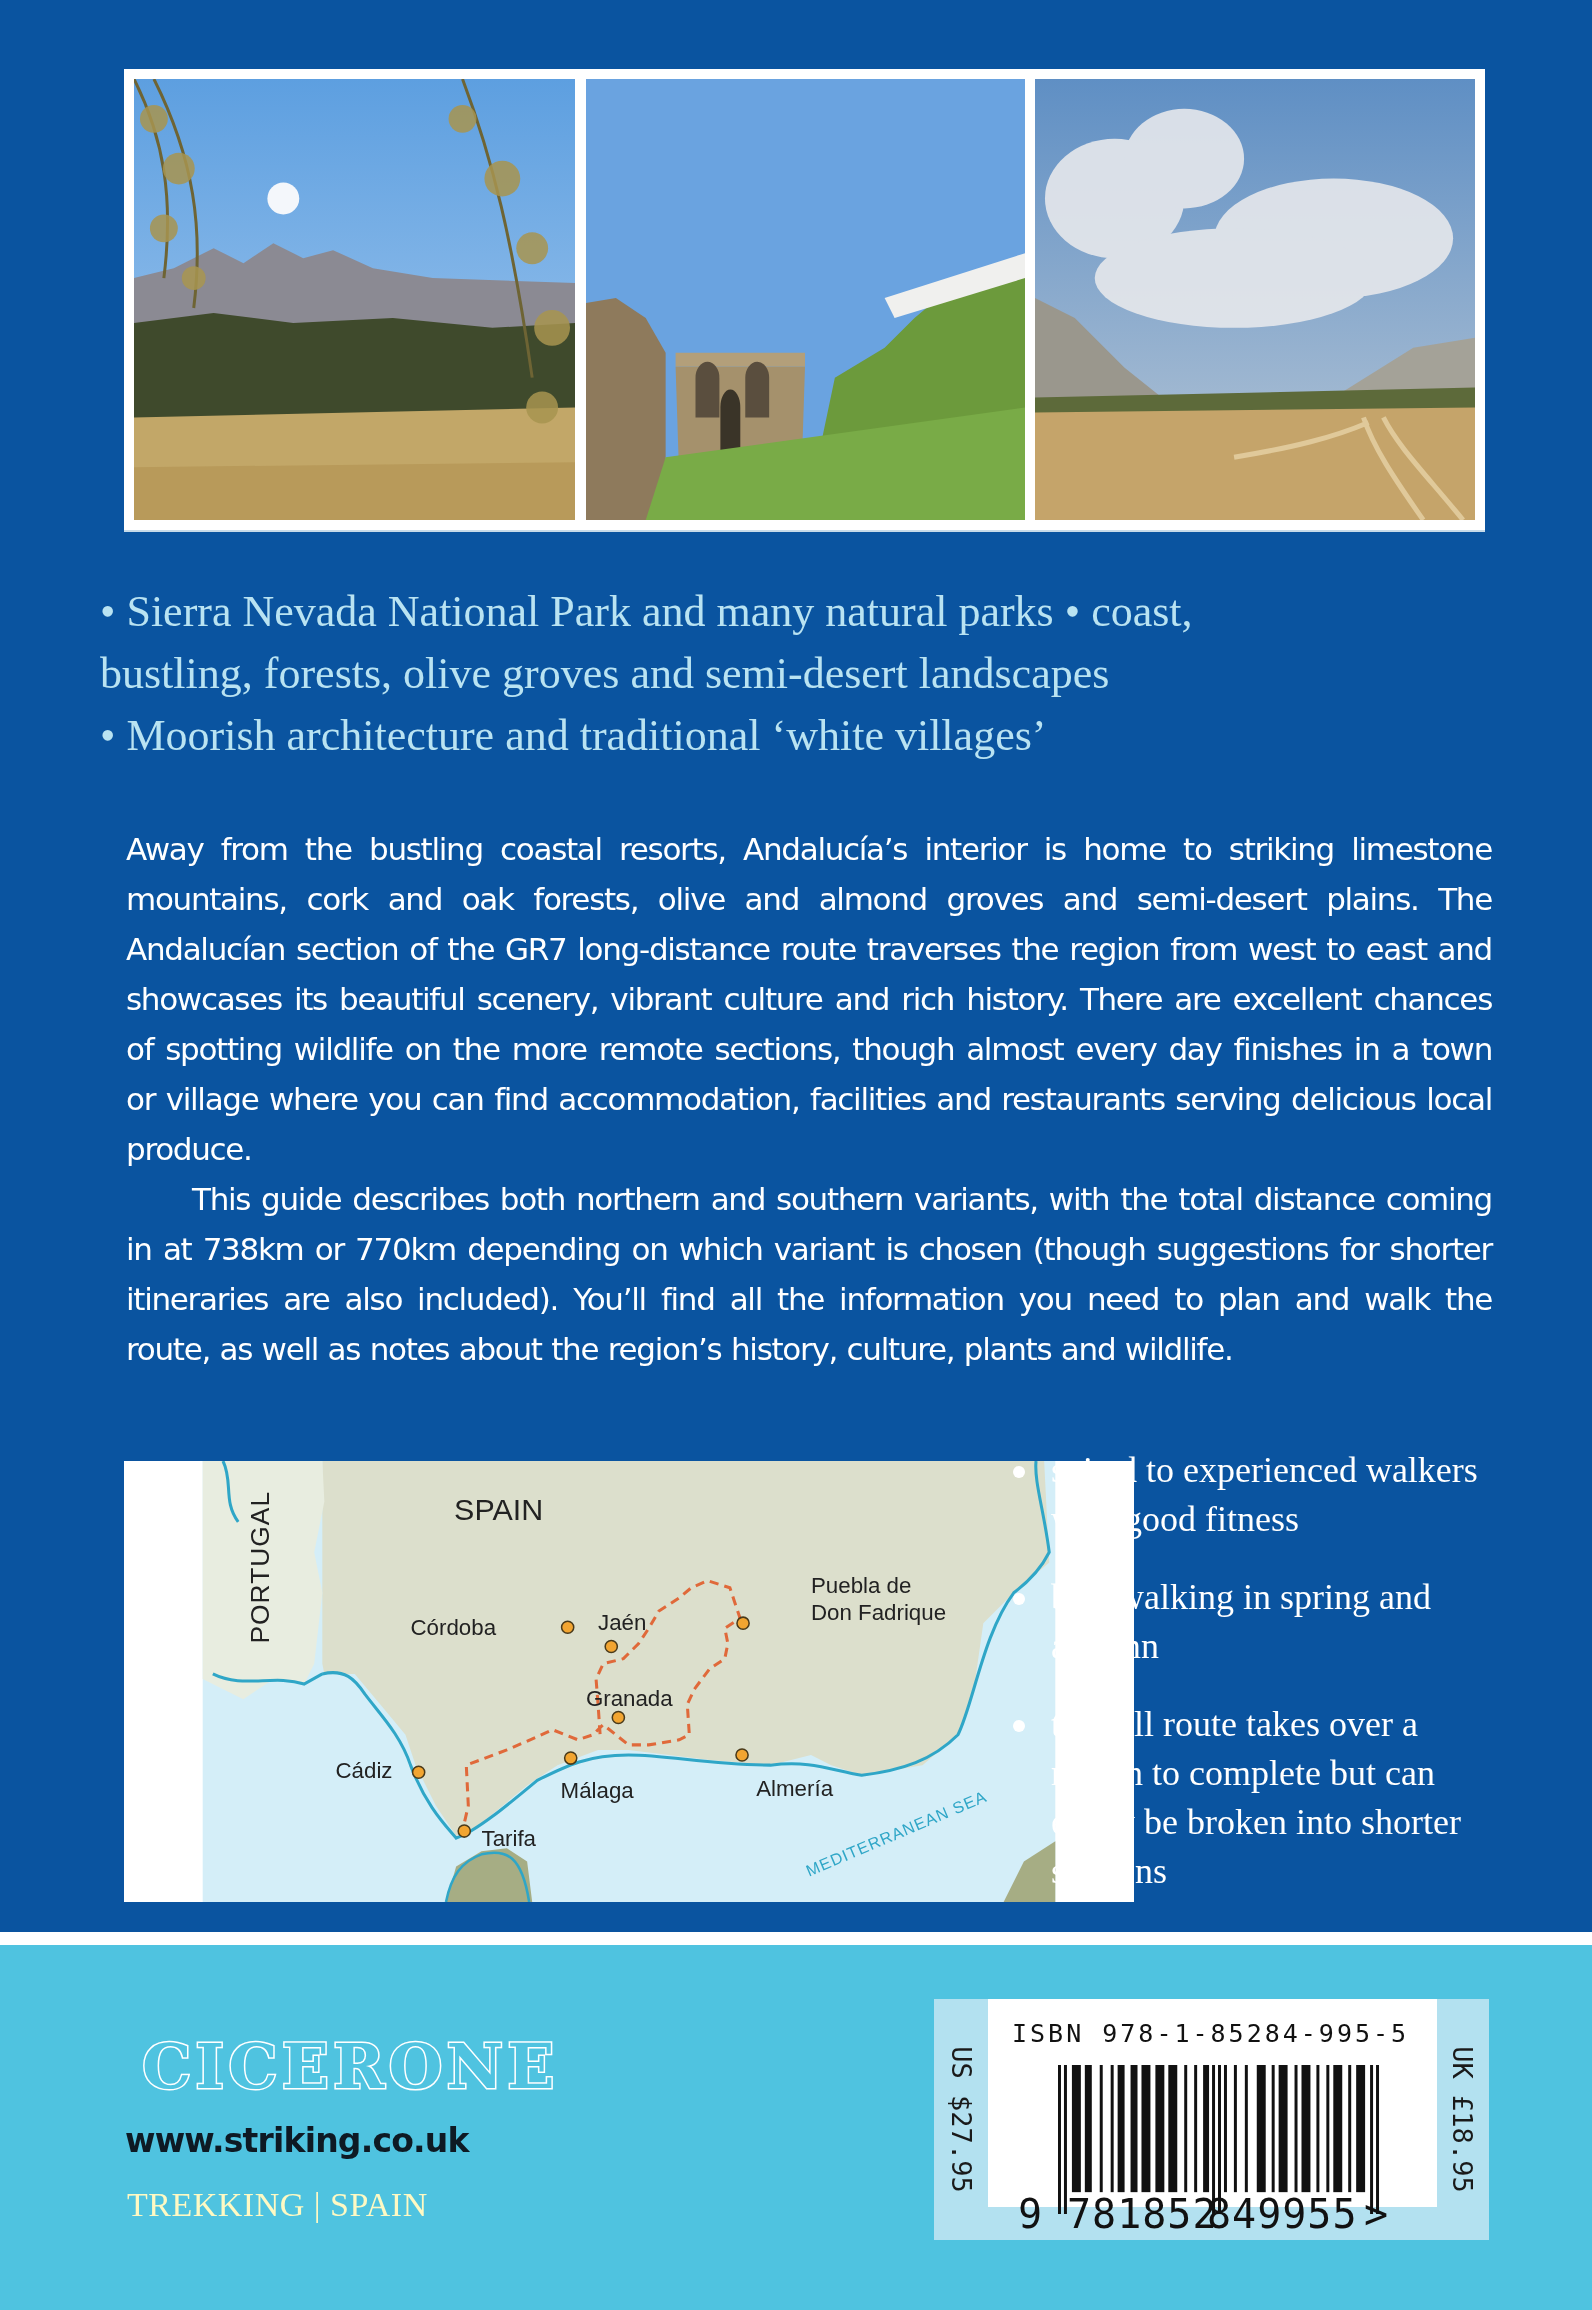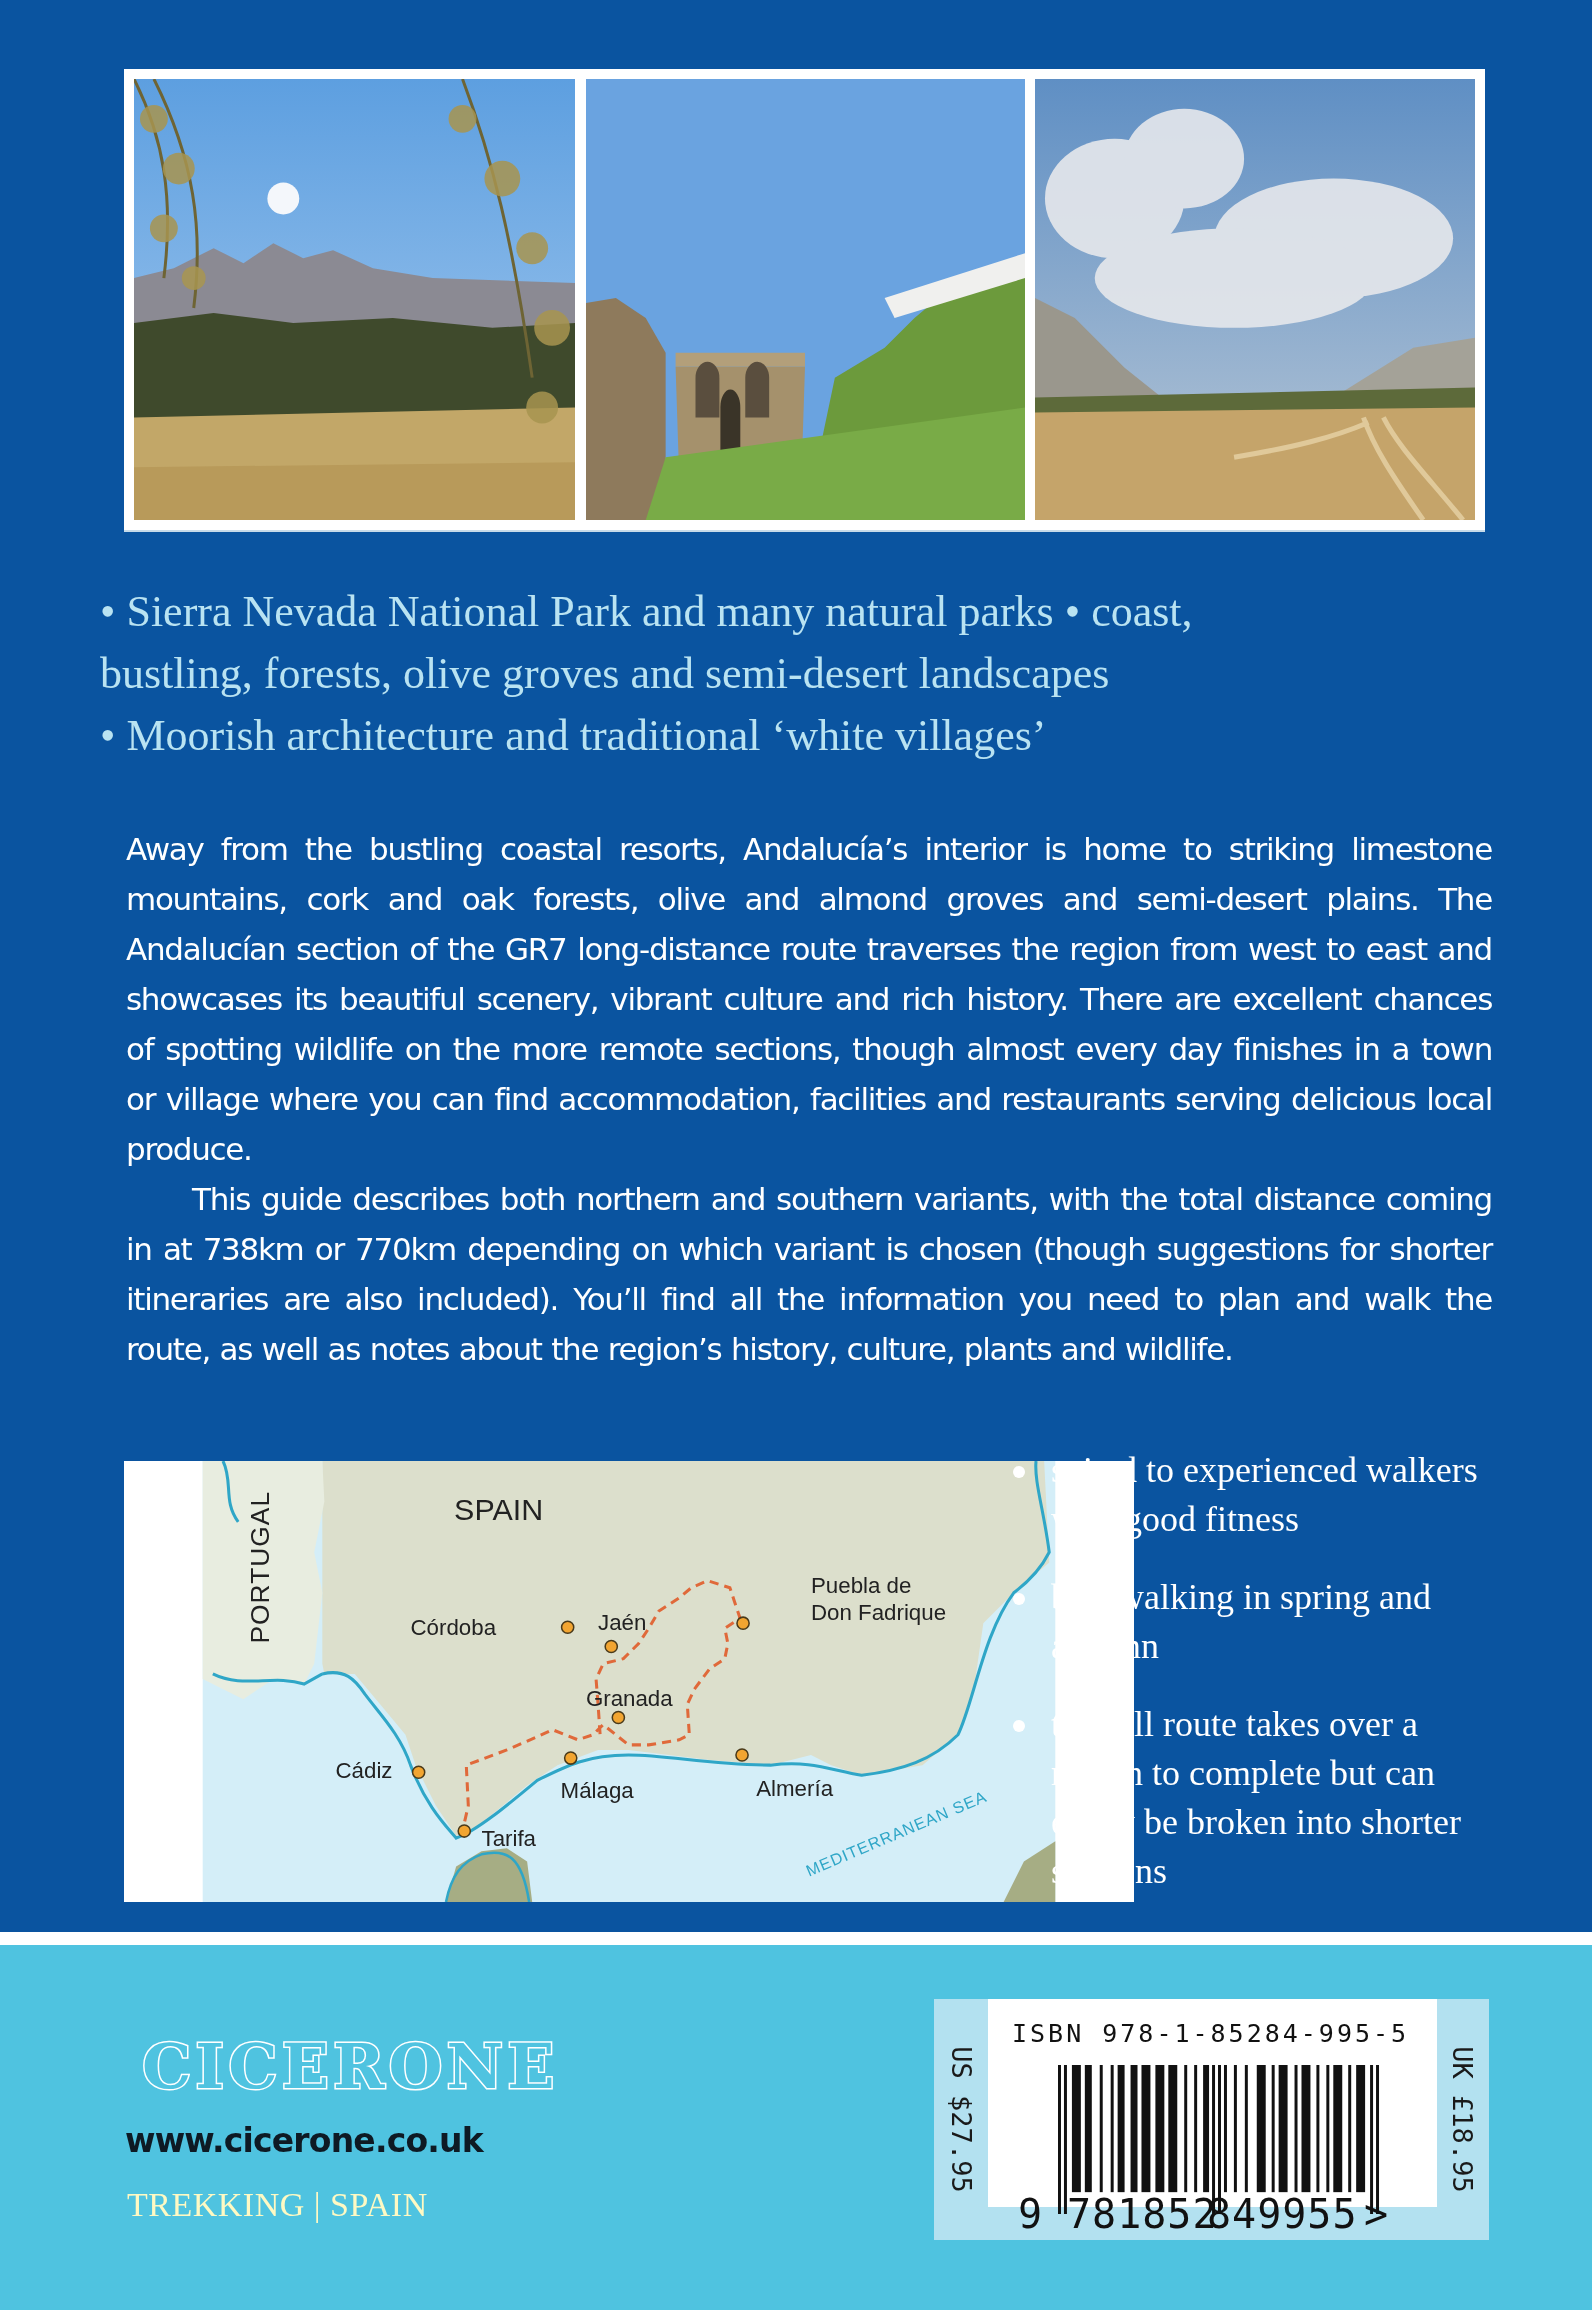--- a/index.html
+++ b/index.html
@@ -189,21 +189,21 @@
 <ul class="features">
   <li><span class="dot"></span><span>suited to experienced walkers with good fitness</span></li>
   <li><span class="dot"></span><span>best walking in spring and autumn</span></li>
   <li><span class="dot"></span><span>the full route takes over a month to complete but can easily be broken into shorter sections</span></li>
 </ul>
 
 <div class="white-strip"></div>
 <div class="bottom-band"></div>
 
 <div class="logo"><span class="inner">CICERONE</span></div>
-<div class="website">www.cicerone.co.uk</div>
+<div class="website">www.striking.co.uk</div>
 <div class="category">TREKKING | SPAIN</div>
 
 <div class="barcode-block">
   <div class="price-side price-us">
       <span>US $27.95</span>
     </div>
   <div class="barcode-white">
     <div class="isbn-label">ISBN 978-1-85284-995-5</div>
     <div class="bars">
       <svg viewBox="0 0 326 150" preserveAspectRatio="none">

